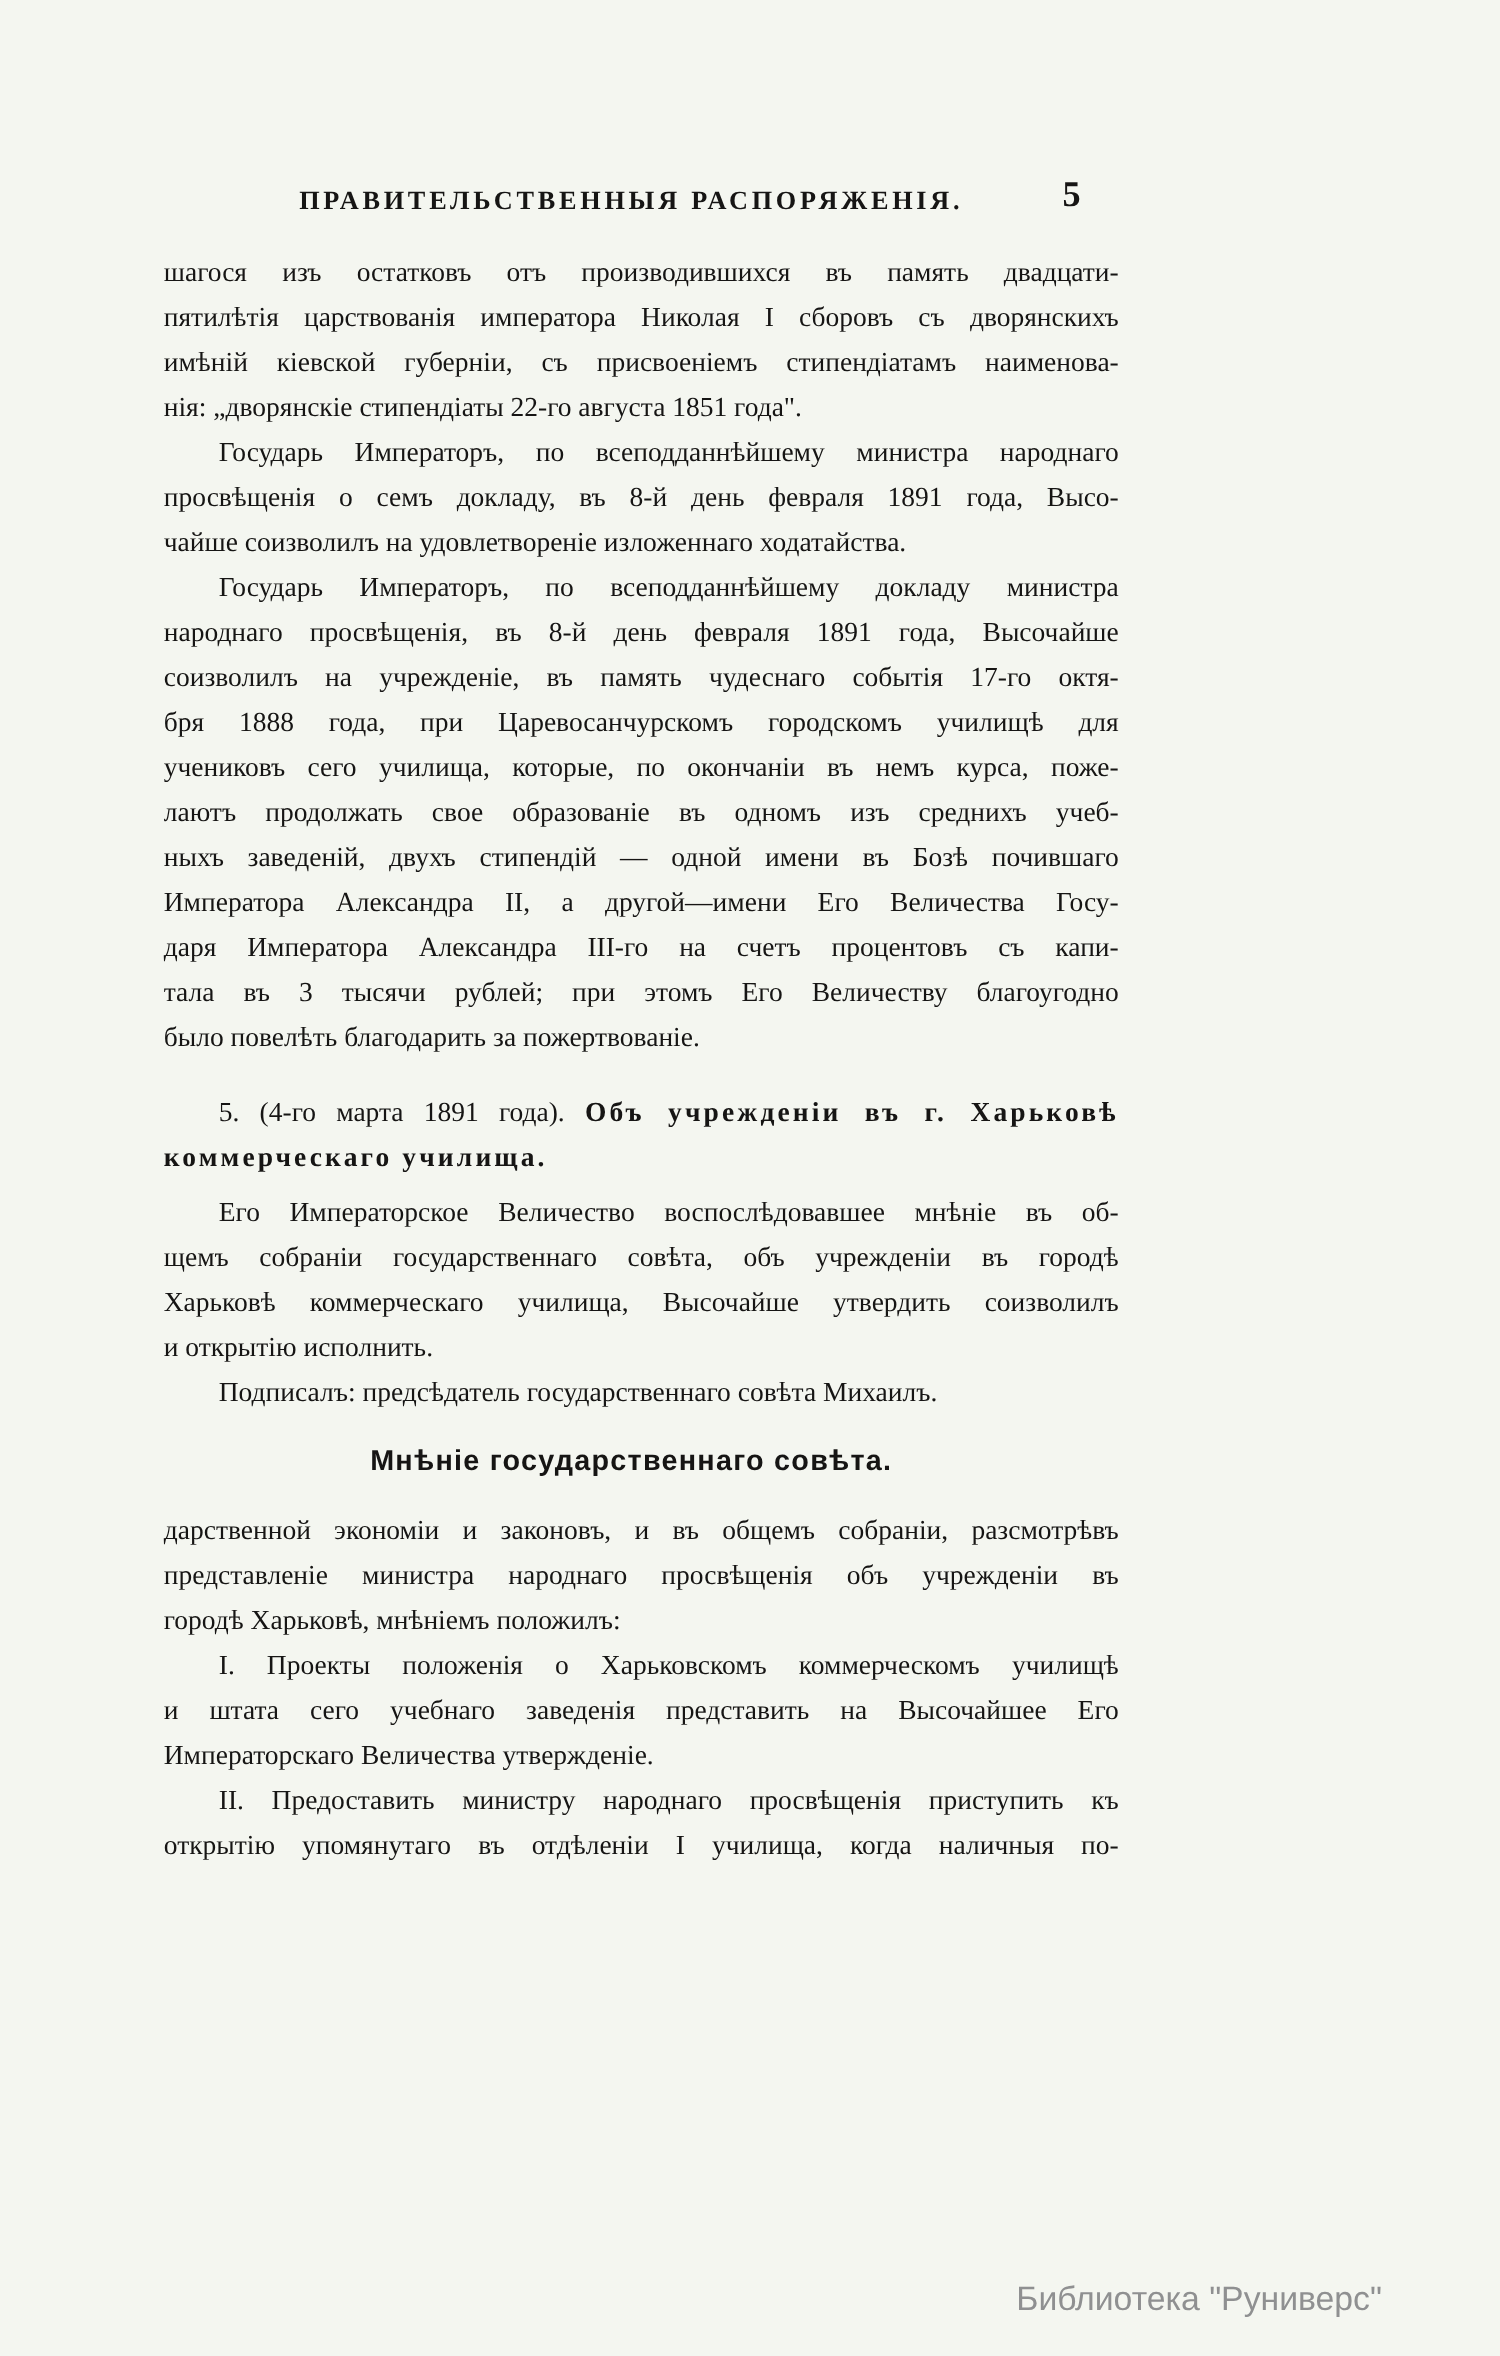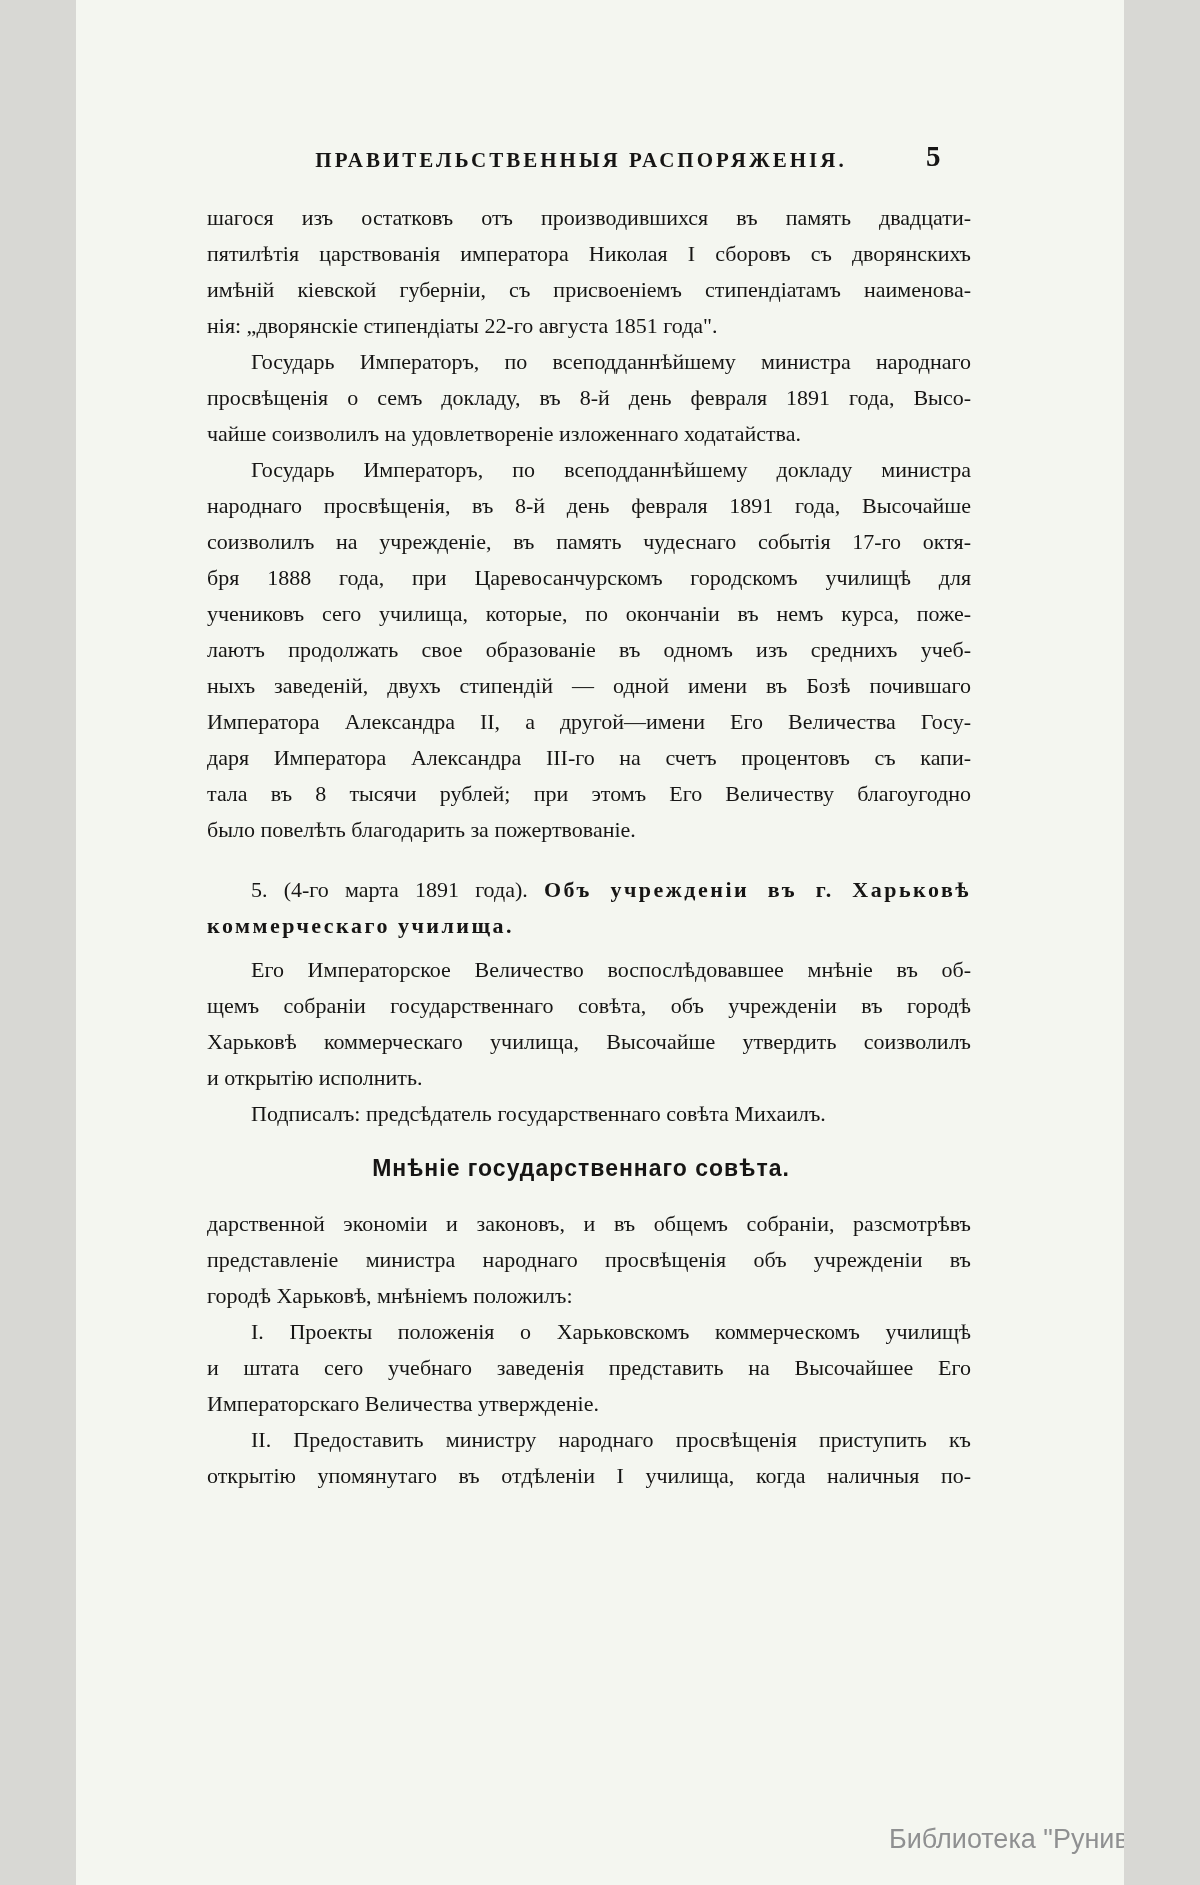--- a/index.html
+++ b/index.html
@@ -1,18 +1,18 @@
 <!DOCTYPE html>
 <html><head>
 <meta charset="utf-8">
 <style>
   html,body { margin:0; padding:0; background:#d8d8d4; }
   .page {
     position:relative;
-    width:1048px; height:1885px;
+    width:1200px; height:1885px;
     margin:0 auto;
     background:#f4f6f0;
     font-family:"Liberation Serif","DejaVu Serif",serif;
     color:#161514;
     overflow:hidden;
   }
   .header-row {
     position:absolute; top:148px; left:115px; width:780px;
     text-align:center;
     font-size:21px; font-weight:bold; letter-spacing:3px;
@@ -66,21 +66,21 @@
       <div class="block paragraph">
         <div class="line just indent"><span>Государь Императоръ, по всеподданнѣйшему докладу министра</span></div>
         <div class="line just"><span>народнаго просвѣщенія, въ 8-й день февраля 1891 года, Высочайше</span></div>
         <div class="line just"><span>соизволилъ на учрежденіе, въ память чудеснаго событія 17-го октя-</span></div>
         <div class="line just"><span>бря 1888 года, при Царевосанчурскомъ городскомъ училищѣ для</span></div>
         <div class="line just"><span>учениковъ сего училища, которые, по окончаніи въ немъ курса, поже-</span></div>
         <div class="line just"><span>лаютъ продолжать свое образованіе въ одномъ изъ среднихъ учеб-</span></div>
         <div class="line just"><span>ныхъ заведеній, двухъ стипендій — одной имени въ Бозѣ почившаго</span></div>
         <div class="line just"><span>Императора Александра II, а другой—имени Его Величества Госу-</span></div>
         <div class="line just"><span>даря Императора Александра III-го на счетъ процентовъ съ капи-</span></div>
-        <div class="line just"><span>тала въ 8 тысячи рублей; при этомъ Его Величеству благоугодно</span></div>
+        <div class="line just"><span>тала въ 3 тысячи рублей; при этомъ Его Величеству благоугодно</span></div>
         <div class="line"><span>было повелѣть благодарить за пожертвованіе.</span></div>
       </div>
       <div class="block section-heading">
         <div class="line just indent"><span>5. (4-го марта 1891 года). </span><span class="spaced">Объ учрежденіи въ г. Харьковѣ</span></div>
         <div class="line"><span class="spaced">коммерческаго училища.</span></div>
       </div>
       <div class="block paragraph">
         <div class="line just indent"><span>Его Императорское Величество воспослѣдовавшее мнѣніе въ об-</span></div>
         <div class="line just"><span>щемъ собраніи государственнаго совѣта, объ учрежденіи въ городѣ</span></div>
         <div class="line just"><span>Харьковѣ коммерческаго училища, Высочайше утвердить соизволилъ</span></div>

